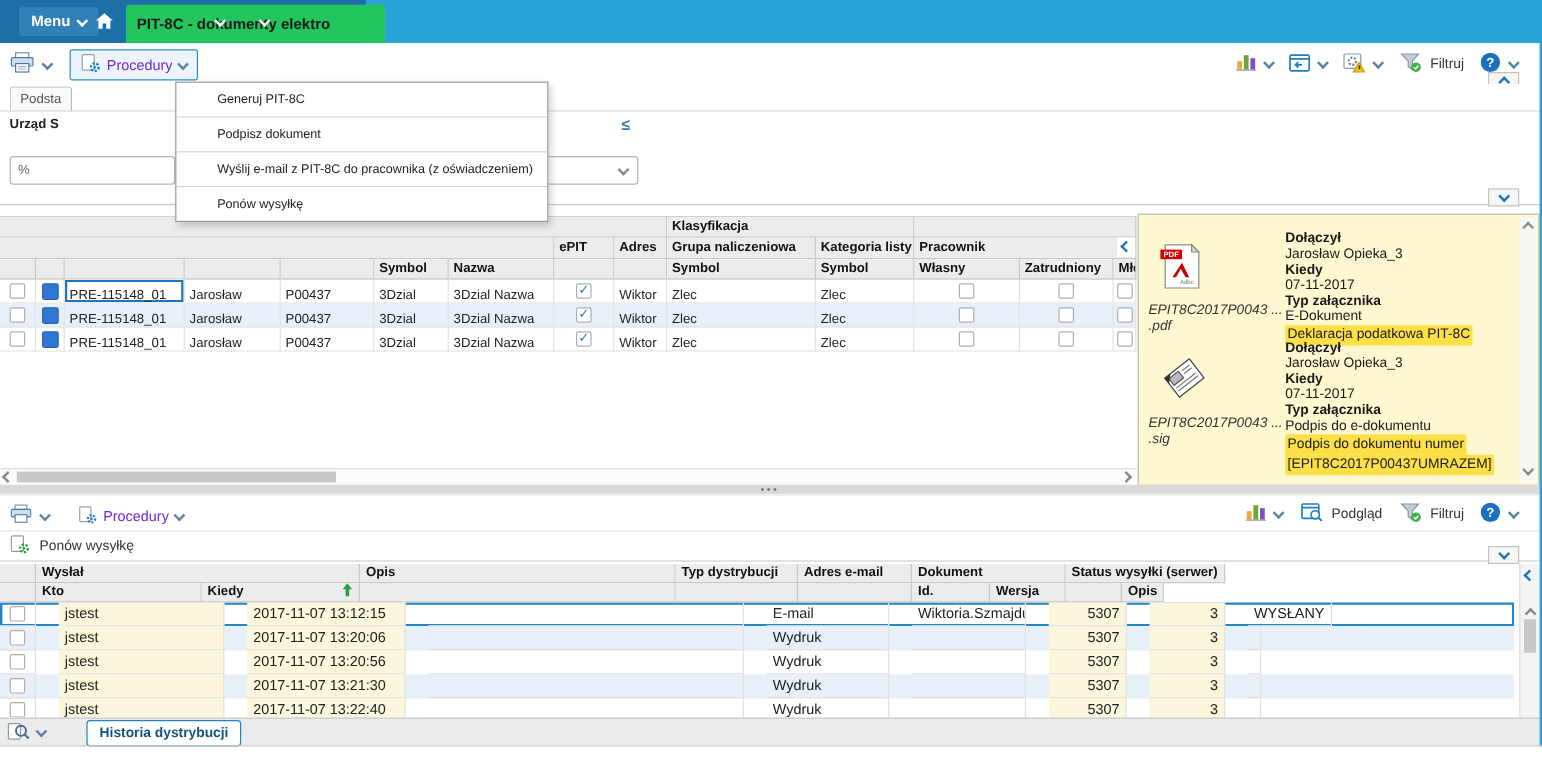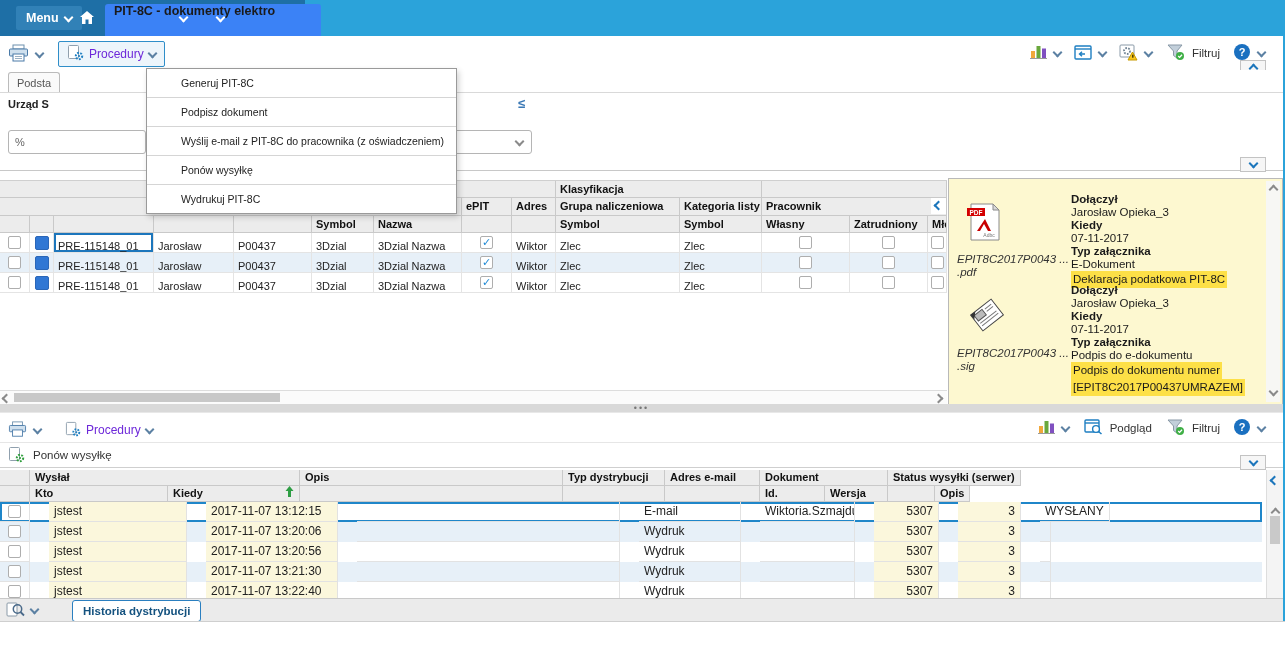--- a/index.html
+++ b/index.html
@@ -5,22 +5,22 @@
   html,body{margin:0;padding:0;background:#fff;}
   #app{position:relative;width:1285px;height:652px;overflow:hidden;background:#fff;
        font-family:"Liberation Sans","DejaVu Sans",sans-serif;font-size:11px;color:#222;}
   .abs{position:absolute;}
   
   .titlebar{left:0;top:0;width:1285px;height:36px;background:#2ba3da;}
   .tb-dark{left:0;top:0;width:305px;height:36px;background:#1e6fa6;}
   .menu-btn{left:16px;top:6px;height:24px;background:#3181b7;border-radius:2px;color:#fff;
             font-weight:bold;font-size:12.5px;display:flex;align-items:center;gap:6px;padding:0 10px;}
   .home-ic{left:78px;top:9px;}
-  .tab-active{left:105px;top:4px;width:198px;height:32px;background:#3b82f6;border-radius:3px 3px 0 0;
-              display:flex;align-items:flex-start;padding:0 9px;font-weight:bold;font-size:12.5px;color:#1a1a1a;
+  .tab-active{left:105px;top:4px;width:198px;height:32px;background:#22c55e;border-radius:3px 3px 0 0;
+              display:flex;align-items:center;padding:0 9px;font-weight:bold;font-size:12.5px;color:#1a1a1a;
               white-space:nowrap;overflow:hidden;}
   .tb-right{right:8px;top:0;height:36px;display:flex;align-items:center;gap:9px;color:#fff;}
   .company{font-weight:bold;font-size:12px;white-space:nowrap;display:flex;align-items:center;gap:7px;}
   .tb-sep{width:1px;height:22px;background:rgba(255,255,255,.55);}
   .wctl{font-size:14px;width:22px;text-align:center;color:#fff;line-height:36px;}
   
   .chev{display:inline-block;width:5px;height:5px;border-right:2px solid #5c81a3;border-bottom:2px solid #5c81a3;transform:rotate(45deg);margin-bottom:2px;}
   .chev.up{transform:rotate(-135deg);margin-bottom:-2px;}
   .chev.left{transform:rotate(135deg);}
   .chev.white{border-color:#fff;}
@@ -237,21 +237,20 @@
   </div>
   <div class="abs ctab" style="left:1240px;top:157px;">
       <span class="chev blue"></span>
     </div>
 
   <div class="abs menu-popup">
     <div class="menu-item">Generuj PIT-8C</div>
     <div class="menu-item">Podpisz dokument</div>
     <div class="menu-item">Wyślij e-mail z PIT-8C do pracownika (z oświadczeniem)</div>
     <div class="menu-item">Ponów wysyłkę</div>
-    <div class="menu-item">Wydrukuj PIT-8C</div>
   </div>
 
   <div class="abs maingrid">
 
     <div class="mhrow">
       <div class="mh w556"></div>
       <div class="mh w206">Klasyfikacja</div>
       <div class="mh flex1"></div>
     </div>
 

